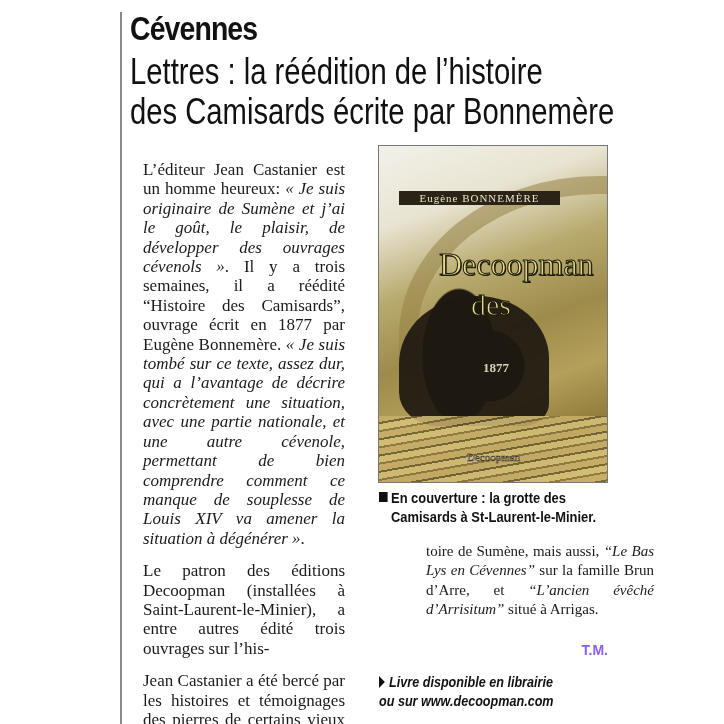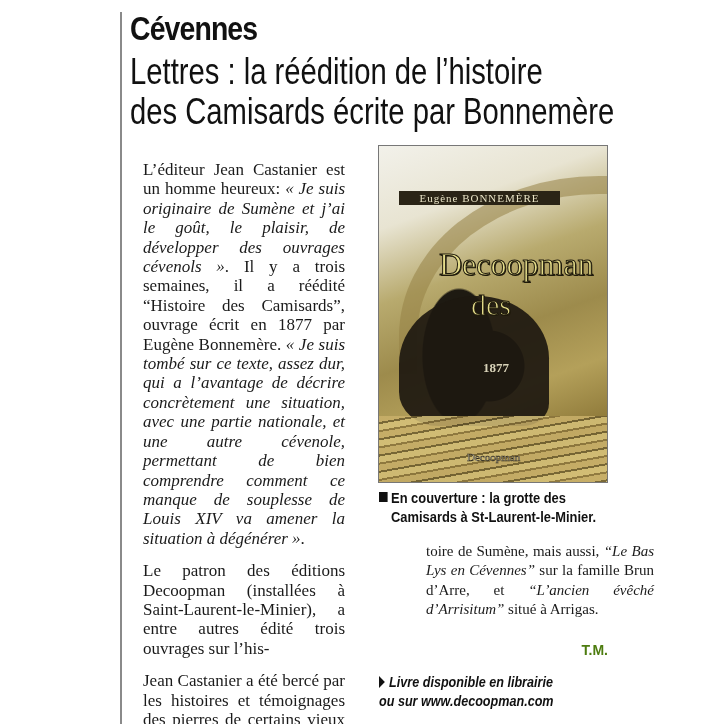--- a/index.html
+++ b/index.html
@@ -74,21 +74,21 @@
       transform: scaleX(0.86); transform-origin: left top; white-space: nowrap;
     }
     .caption .sq { display: inline-block; width: 10px; height: 10px; background: #111; margin-right: 4px; vertical-align: 1px; }
     .col-right {
       position: absolute; left: 379px; top: 542px; width: 228px;
       font-family: "Liberation Serif", serif; font-size: 15px; line-height: 19.4px; text-align: justify; margin-left: 47px;
     }
     .col-right p { margin: 0; }
     .sign {
       position: absolute; left: 560px; top: 642px; width: 48px; text-align: right;
-      font-family: "Liberation Sans", sans-serif; font-weight: bold; font-size: 14px; color: #4d7c0f;
+      font-family: "Liberation Sans", sans-serif; font-weight: bold; font-size: 14px; color: #8b5cf6;
     }
     .footnote {
       position: absolute; left: 379px; top: 672px; width: 260px;
       font-family: "Liberation Sans", sans-serif; font-weight: bold; font-style: italic; font-size: 15px; line-height: 19px;
       color: #111; transform: scaleX(0.84); transform-origin: left top; white-space: nowrap;
     }
     .footnote .tri {
       display: inline-block; width: 0; height: 0; border-top: 6px solid transparent; border-bottom: 6px solid transparent;
       border-left: 7px solid #111; margin-right: 5px; vertical-align: -1px;
     }

